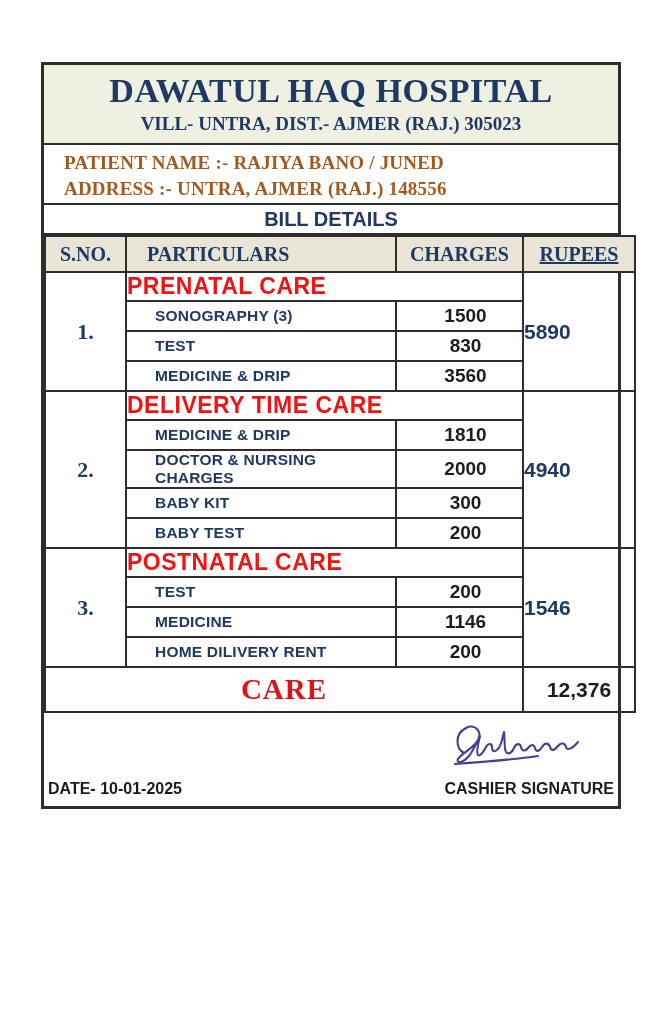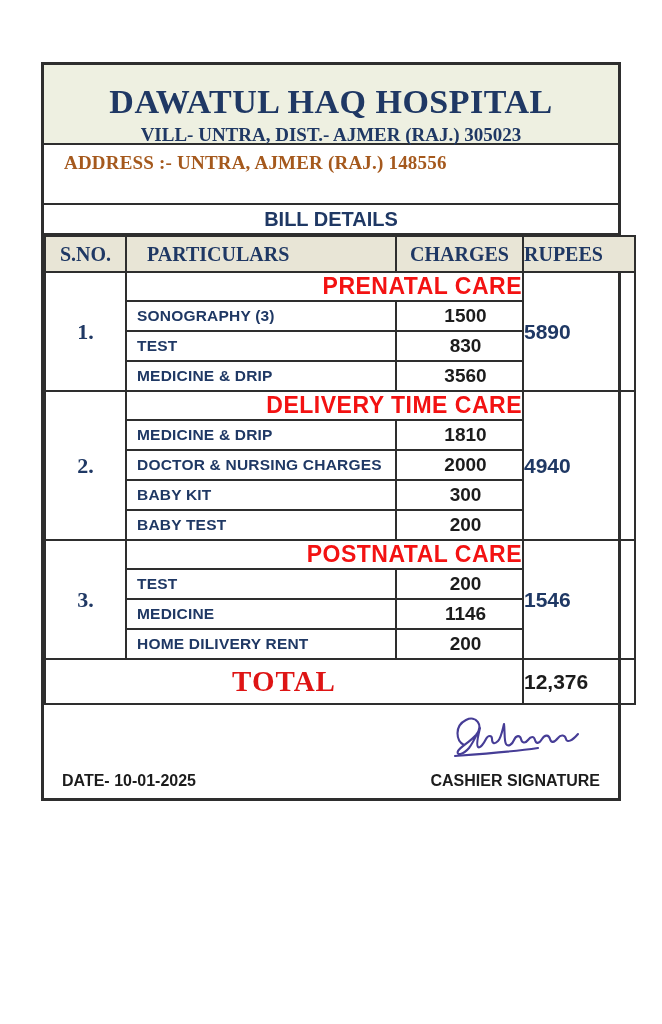--- a/index.html
+++ b/index.html
@@ -15,21 +15,21 @@
   }
   html,body{margin:0;padding:0;background:#ffffff;}
   body{width:662px;height:1024px;position:relative;font-family:"Liberation Sans",sans-serif;}
   .bill{
     position:absolute;left:41px;top:62px;width:580px;box-sizing:border-box;
     border:3px solid var(--border);background:#fff;
   }
   
   .hospital-header{
     background:var(--header-bg);border-bottom:2px solid var(--border);
-    text-align:center;height:80px;box-sizing:border-box;padding-top:16px;
+    text-align:center;height:80px;box-sizing:border-box;padding-top:5px;
   }
   .hospital-name{
     font-family:"Liberation Serif",serif;font-weight:bold;color:var(--navy);
     font-size:34px;line-height:42px;letter-spacing:.5px;
   }
   .hospital-address{
     font-family:"Liberation Serif",serif;font-weight:bold;color:var(--navy);
     font-size:19px;line-height:24px;
   }
   
@@ -49,66 +49,67 @@
   
   table{border-collapse:collapse;width:100%;table-layout:fixed;}
   td,th{border:2px solid var(--border);padding:0;box-sizing:border-box;}
   tr.thead th{
     background:var(--thead-bg);height:36px;
     font-family:"Liberation Serif",serif;font-weight:bold;color:var(--navy);font-size:20px;
   }
   th.col-sno{width:81px;text-align:center;}
   th.col-part{width:270px;text-align:left;padding-left:20px;}
   th.col-charges{width:127px;text-align:center;color:var(--black);}
-  th.col-rupees{width:112px;text-align:left;}
+  th.col-rupees{width:112px;text-align:center;text-decoration:underline;}
   td.sno{
     text-align:center;vertical-align:middle;
     font-family:"Liberation Serif",serif;font-weight:bold;color:var(--navy);font-size:22px;
   }
   td.sec-title{
-    height:18px;text-align:right;font-weight:bold;color:var(--red);
+    height:18px;text-align:left;font-weight:bold;color:var(--red);
     font-size:23px;letter-spacing:.5px;margin-left:37px;
   }
   td.item-label{
     height:30px;font-weight:bold;color:var(--navy);font-size:15.5px;
-    padding-left:10px;letter-spacing:.2px;
+    padding-left:28px;letter-spacing:.2px;
   }
   td.item-charge{
     text-align:center;font-weight:bold;color:var(--black);font-size:19px;padding-left:12px;
   }
   td.rupees{
     text-align:left;vertical-align:middle;font-weight:bold;color:var(--navy);font-size:21px;
   }
   td.total-label{
     height:45px;text-align:center;font-family:"Liberation Serif",serif;
     font-weight:bold;color:var(--total-red);font-size:29px;letter-spacing:1px;
   }
   td.total-value{
-    text-align:left;font-weight:bold;color:var(--black);font-size:21px;
+    text-align:center;font-weight:bold;color:var(--black);font-size:21px;
   }
   
   .footer{position:relative;height:93px;}
   .signature{position:absolute;right:16px;top:6px;}
   .signature path{stroke:var(--ink);stroke-width:2.1;fill:none;stroke-linecap:round;stroke-linejoin:round;}
   .footer-row{
     position:absolute;left:0;right:0;bottom:8px;display:flex;justify-content:space-between;
-    padding:0 18px;font-weight:bold;color:var(--black);font-size:16px;
+    padding:0 4px;font-weight:bold;color:var(--black);font-size:16px;
   }
 </style>
 </head>
 <body>
 
 <div class="bill">
 
   <div class="hospital-header">
     <div class="hospital-name">DAWATUL HAQ HOSPITAL</div>
     <div class="hospital-address">VILL- UNTRA, DIST.- AJMER (RAJ.) 305023</div>
   </div>
 
   <div class="patient-block">
+    <div class="patient-line">PATIENT NAME :- RAJIYA BANO / JUNED</div>
     <div class="patient-line">ADDRESS :- UNTRA, AJMER (RAJ.) 148556</div>
   </div>
 
   <div class="bill-title">BILL DETAILS</div>
 
   <table>
     <tbody>
         <tr class="thead">
       <th class="col-sno">S.NO.</th>
       <th class="col-part">PARTICULARS</th>
@@ -168,21 +169,21 @@
     <tr>
       <td class="item-label">MEDICINE</td>
       <td class="item-charge">1146</td>
     </tr>
     <tr>
       <td class="item-label">HOME DILIVERY RENT</td>
       <td class="item-charge">200</td>
     </tr>
 
     <tr>
-      <td class="total-label" colspan="3">TOTAL</td>
+      <td class="total-label" colspan="3">CARE</td>
       <td class="total-value">12,376</td>
     </tr>
   </tbody>
     </table>
 
   <div class="footer">
     <svg class="signature" viewBox="0 0 160 52" width="160" height="52" aria-hidden="true">
       <path d="M22 34 C14 30 12 15 24 9 C34 4 42 14 34 24 C28 31 18 36 16 40 C14 45 21 44 27 37 C33 29 36 20 38 17 C36 25 34 34 36 36 C38 38 42 32 44 28 C46 24 50 24 50 28 C50 32 52 34 56 30 C59 27 60 21 62 13 C63 20 62 30 64 33 C66 36 70 34 72 29 C74 24 78 24 79 28 C80 32 83 33 86 29 C89 25 92 25 93 29 C94 33 97 33 100 28 C103 23 107 24 108 28 C109 32 112 32 116 27 C119 23 123 24 124 28 C125 32 130 30 136 23"></path>
       <path d="M13 45 C40 43 68 41 96 37"></path>
     </svg>

